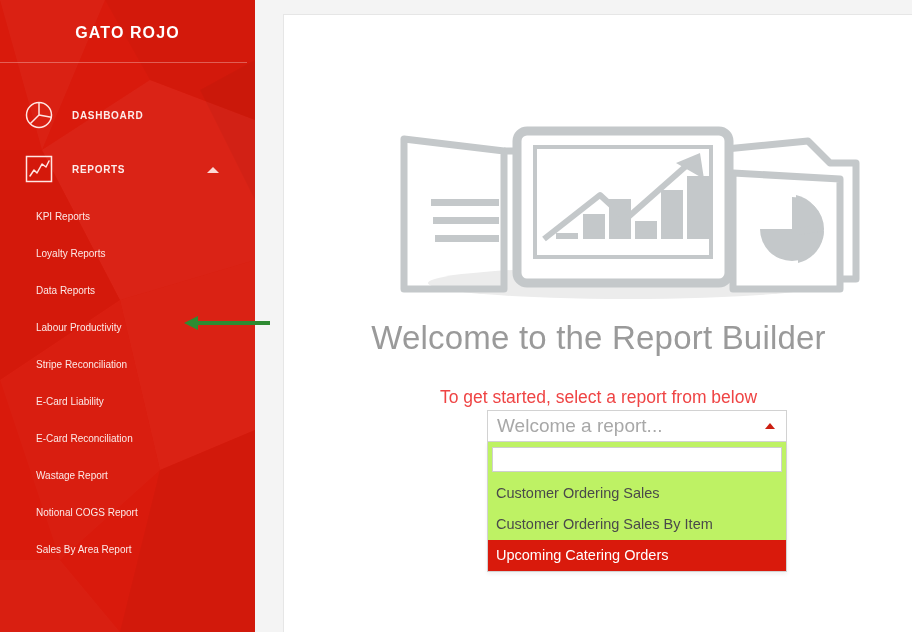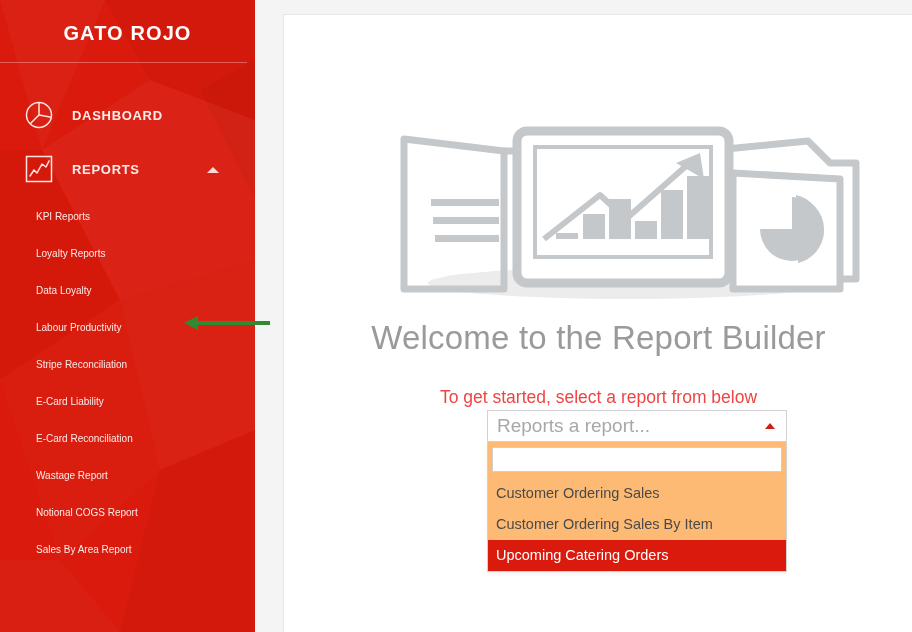--- a/index.html
+++ b/index.html
@@ -37,21 +37,21 @@
 
   #sidebar-header {
     position: relative;
     height: 66px;
     display: flex;
     align-items: center;
     justify-content: center;
   }
   #brand-title {
     color: #ffffff;
-    font-size: 20px;
+    font-size: 16px;
     font-weight: bold;
     letter-spacing: 1.1px;
   }
   #brand-divider {
     position: absolute;
     left: 0; top: 62px;
     width: 247px;
     height: 1px;
     background: rgba(255,255,255,0.30);
   }
@@ -69,21 +69,21 @@
     cursor: pointer;
   }
   .nav-main .nav-icon {
     width: 30px; height: 30px;
     flex: 0 0 30px;
     margin-right: 18px;
     display: block;
   }
   .nav-main .nav-label {
     color: #fdecea;
-    font-size: 13px;
+    font-size: 10px;
     font-weight: bold;
     letter-spacing: 0.7px;
   }
   .nav-caret {
     position: absolute;
     right: 36px;
     top: 50%;
     margin-top: -2px;
     width: 0; height: 0;
     border-left: 6px solid transparent;
@@ -187,21 +187,21 @@
     margin-top: -3px;
     width: 0; height: 0;
     border-left: 5px solid transparent;
     border-right: 5px solid transparent;
     border-bottom: 6px solid #cc1f12;
   }
 
   #select-menu {
     border: 1px solid #d2d2d2;
     border-top: none;
-    background: #fdba74;
+    background: #bef264;
     padding: 0;
     box-shadow: 0 2px 4px rgba(0,0,0,0.06);
   }
   #select-search-wrap {
     padding: 5px 4px 6px 4px;
   }
   #select-search {
     width: 100%;
     height: 25px;
     border: 1px solid #cfcfcf;
@@ -283,21 +283,21 @@
     </div>
 
     <div id="submenu">
       <div class="submenu-item">
         <span>KPI Reports</span>
       </div>
       <div class="submenu-item">
         <span>Loyalty Reports</span>
       </div>
       <div class="submenu-item">
-        <span>Data Loyalty</span>
+        <span>Data Reports</span>
       </div>
       <div class="submenu-item">
         <span>Labour Productivity</span>
       </div>
       <div class="submenu-item">
         <span>Stripe Reconciliation</span>
       </div>
       <div class="submenu-item">
         <span>E-Card Liability</span>
       </div>
@@ -350,21 +350,21 @@
       <rect x="309" y="65" width="22" height="63" fill="#c4c8ca"></rect>
       <polyline points="166,128 222,84 248,108 316,48" fill="none" stroke="#c4c8ca" stroke-width="6" stroke-linejoin="round"></polyline>
       <polygon points="322,42 326,68 298,52" fill="#c4c8ca"></polygon>
     </svg>
 
     <h1 id="welcome-title">Welcome to the Report Builder</h1>
     <p id="welcome-sub">To get started, select a report from below</p>
 
     <div id="report-select">
       <div id="select-trigger">
-        <span id="select-trigger-label">Reports a report...</span>
+        <span id="select-trigger-label">Welcome a report...</span>
         <span id="select-caret"></span>
       </div>
 
       <div id="select-menu">
         <div id="select-search-wrap">
           <input id="select-search" type="text" value="" style="">
         </div>
         <div class="select-option">
           <span>Customer Ordering Sales</span>
         </div>

